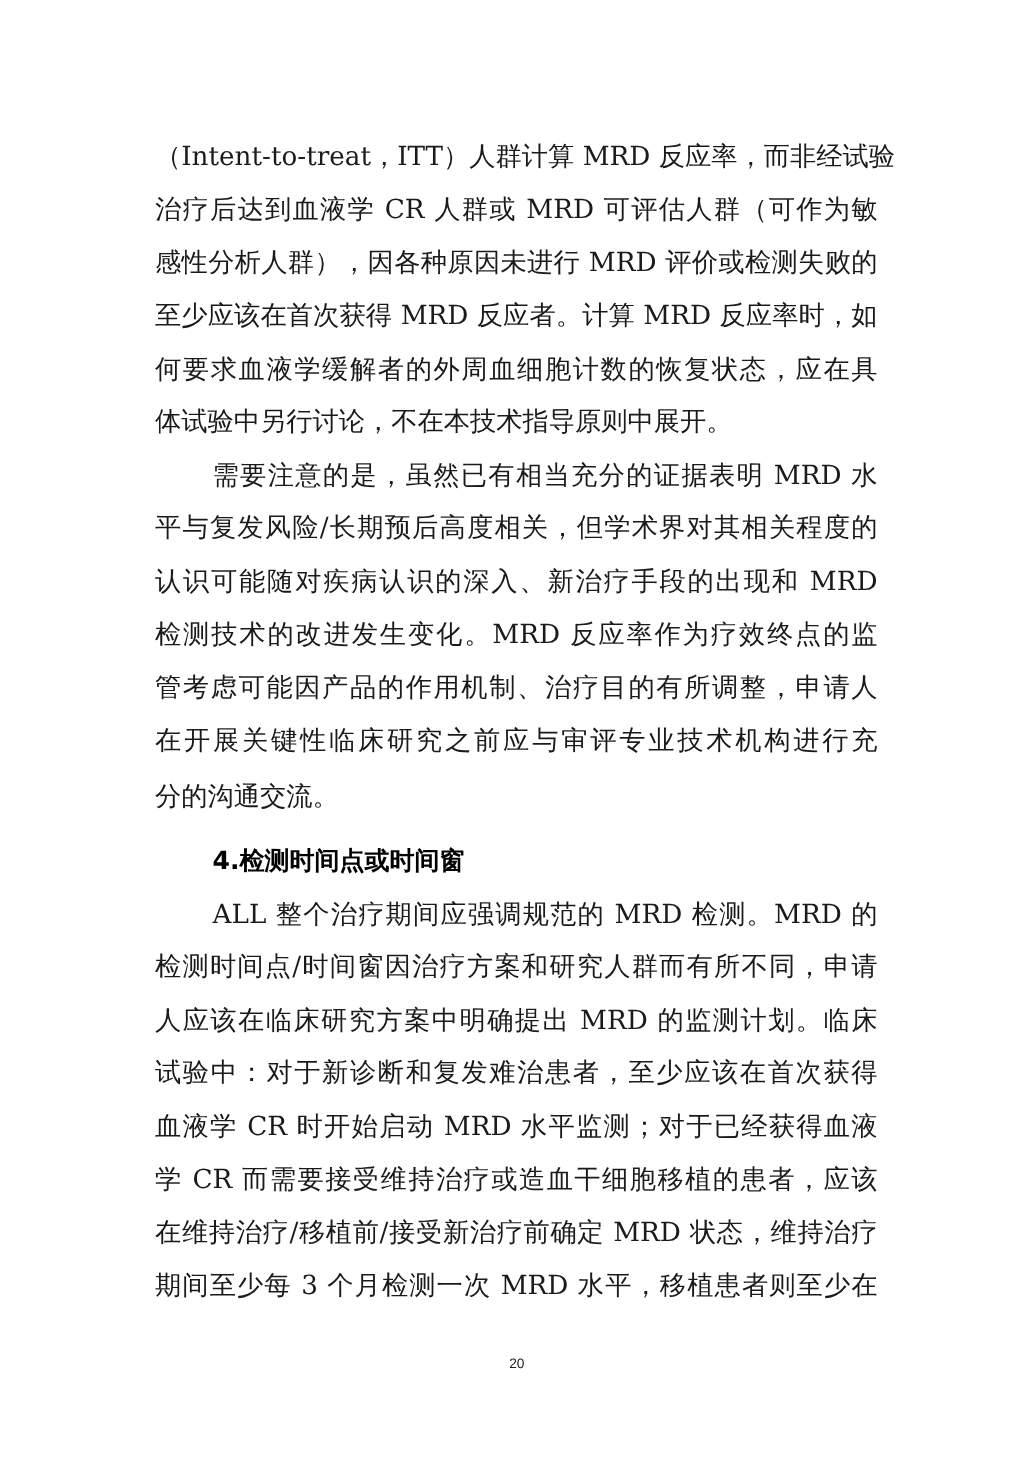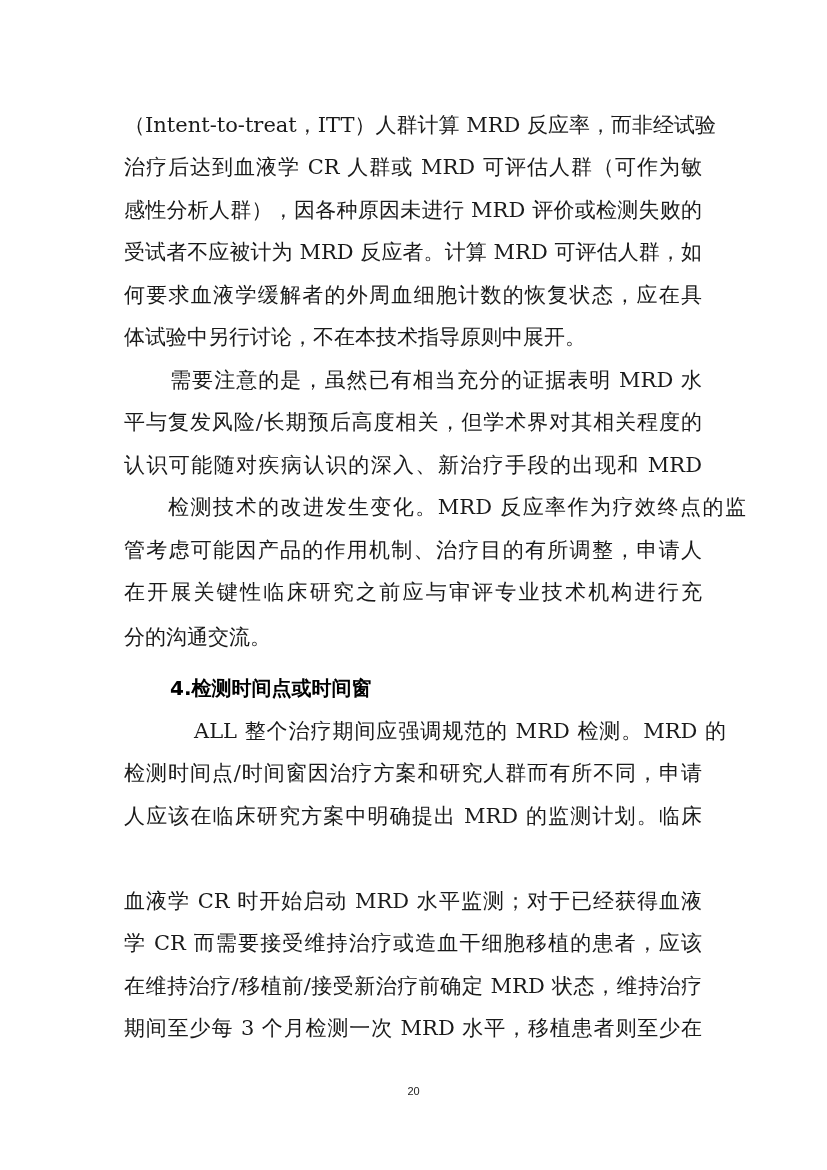--- a/index.html
+++ b/index.html
@@ -63,36 +63,37 @@
     }
   </style>
 </head>
 <body>
 
 <div class="page">
 
   <div class="line" style="top:110px;">（Intent-to-treat，ITT）人群计算 MRD 反应率，而非经试验</div>
   <div class="line" style="top:152px;">治疗后达到血液学 CR 人群或 MRD 可评估人群（可作为敏</div>
   <div class="line" style="top:195px;">感性分析人群），因各种原因未进行 MRD 评价或检测失败的</div>
-  <div class="line" style="top:237px;">受试者不应被计为 MRD 反应者。计算 MRD 可评估人群，如</div>
+  <div class="line" style="top:237px;">至少应该在首次获得 MRD 反应者。计算 MRD 反应率时，如</div>
   <div class="line" style="top:280px;">何要求血液学缓解者的外周血细胞计数的恢复状态，应在具</div>
   <div class="line last" style="top:322px;">体试验中另行讨论，不在本技术指导原则中展开。</div>
 
   <div class="line indent" style="top:365px;">需要注意的是，虽然已有相当充分的证据表明 MRD 水</div>
   <div class="line" style="top:407px;">平与复发风险/长期预后高度相关，但学术界对其相关程度的</div>
   <div class="line" style="top:450px;">认识可能随对疾病认识的深入、新治疗手段的出现和 MRD</div>
-  <div class="line" style="top:492px;margin-left:44px;">检测技术的改进发生变化。MRD 反应率作为疗效终点的监</div>
+  <div class="line" style="top:492px;">检测技术的改进发生变化。MRD 反应率作为疗效终点的监</div>
   <div class="line" style="top:535px;">管考虑可能因产品的作用机制、治疗目的有所调整，申请人</div>
   <div class="line" style="top:577px;">在开展关键性临床研究之前应与审评专业技术机构进行充</div>
   <div class="line last" style="top:622px;">分的沟通交流。</div>
 
   <div class="heading" style="top:673px;">4.检测时间点或时间窗</div>
 
-  <div class="line indent" style="top:716px;margin-left:24px;">ALL 整个治疗期间应强调规范的 MRD 检测。MRD 的</div>
+  <div class="line indent" style="top:716px;">ALL 整个治疗期间应强调规范的 MRD 检测。MRD 的</div>
   <div class="line" style="top:758px;">检测时间点/时间窗因治疗方案和研究人群而有所不同，申请</div>
   <div class="line" style="top:801px;">人应该在临床研究方案中明确提出 MRD 的监测计划。临床</div>
+  <div class="line" style="top:843px;">试验中：对于新诊断和复发难治患者，至少应该在首次获得</div>
   <div class="line" style="top:886px;">血液学 CR 时开始启动 MRD 水平监测；对于已经获得血液</div>
   <div class="line" style="top:928px;">学 CR 而需要接受维持治疗或造血干细胞移植的患者，应该</div>
   <div class="line" style="top:971px;">在维持治疗/移植前/接受新治疗前确定 MRD 状态，维持治疗</div>
   <div class="line" style="top:1013px;">期间至少每 3 个月检测一次 MRD 水平，移植患者则至少在</div>
 
   <div class="page-number">20</div>
 </div>
 
 </body></html>

